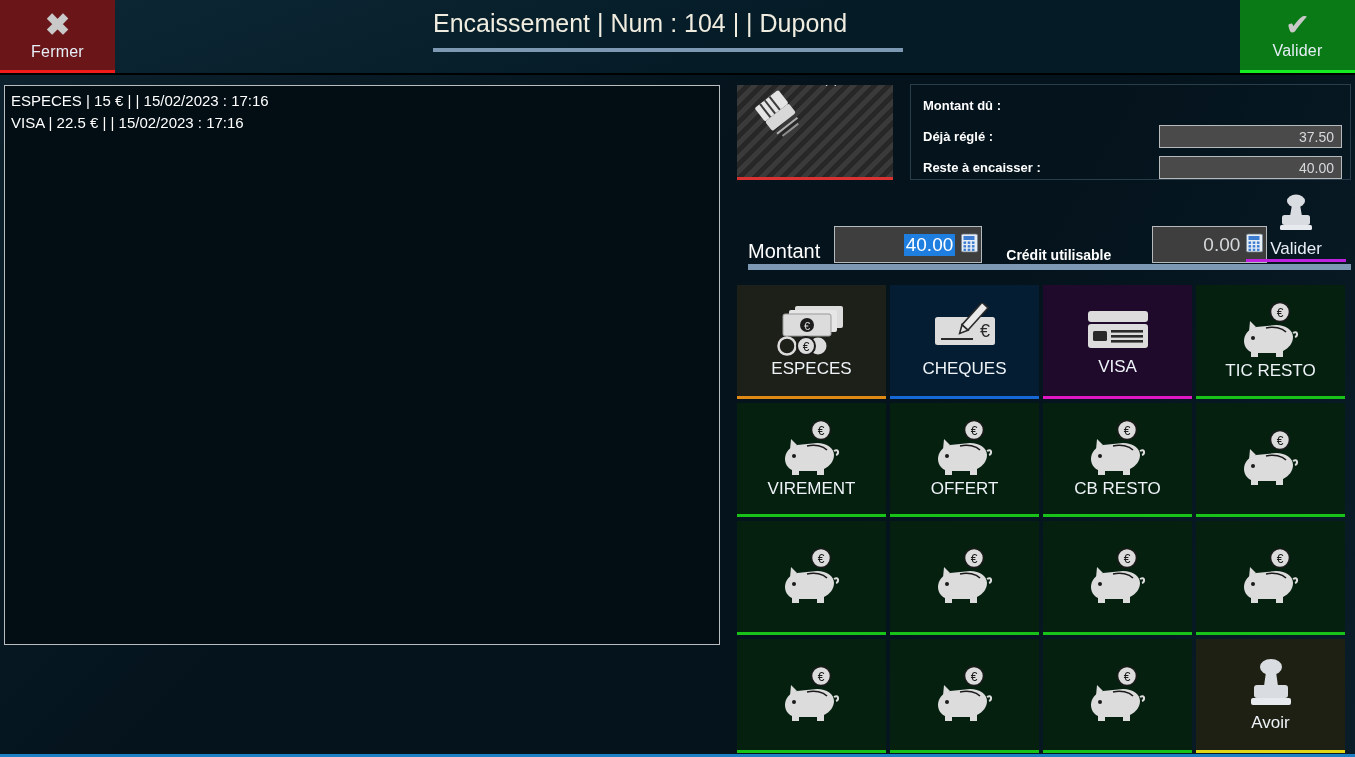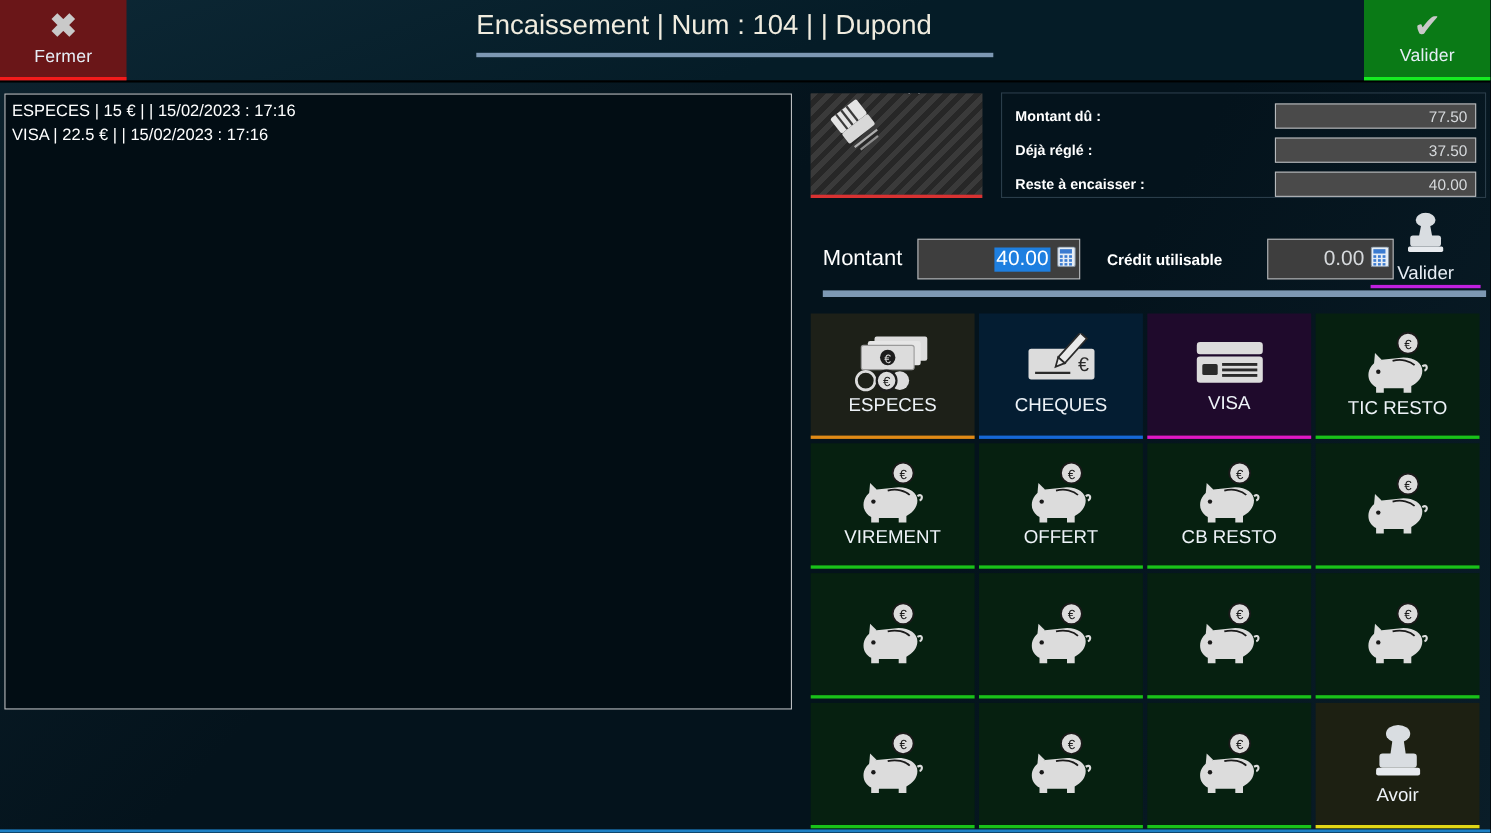--- a/index.html
+++ b/index.html
@@ -128,21 +128,21 @@
     color: #d6d9dc; font-size: 14px;
     text-align: right;
     padding: 2px 7px 0 0;
     line-height: 19px;
   }
 
   
   .montant-row {
     position: absolute; left: 748px; top: 208px;
     width: 603px; height: 55px;
-    display: flex; align-items: center;
+    display: flex; align-items: flex-end;
   }
   .montant-label {
     font-size: 20px; color: #ffffff;
     margin-right: 14px;
   }
   .input-box {
     position: relative;
     background: #3e3e3e;
     border: 1px solid #b6babd;
     height: 37px;
@@ -256,21 +256,20 @@
           <line x1="17" y1="45" x2="37" y2="45" stroke="#cfcfcf" stroke-width="2" opacity=".6"></line>
         </g>
       </svg>
     </span>
     <span class="lbl">Supprimer</span>
   </div>
 
   <div class="totals">
     <div class="trow">
       <span class="tlabel">Montant dû :</span>
-      <span class="tfield">77.50</span>
     </div>
     <div class="trow">
       <span class="tlabel">Déjà réglé :</span>
       <span class="tfield">37.50</span>
     </div>
     <div class="trow">
       <span class="tlabel">Reste à encaisser :</span>
       <span class="tfield">40.00</span>
     </div>
   </div>

